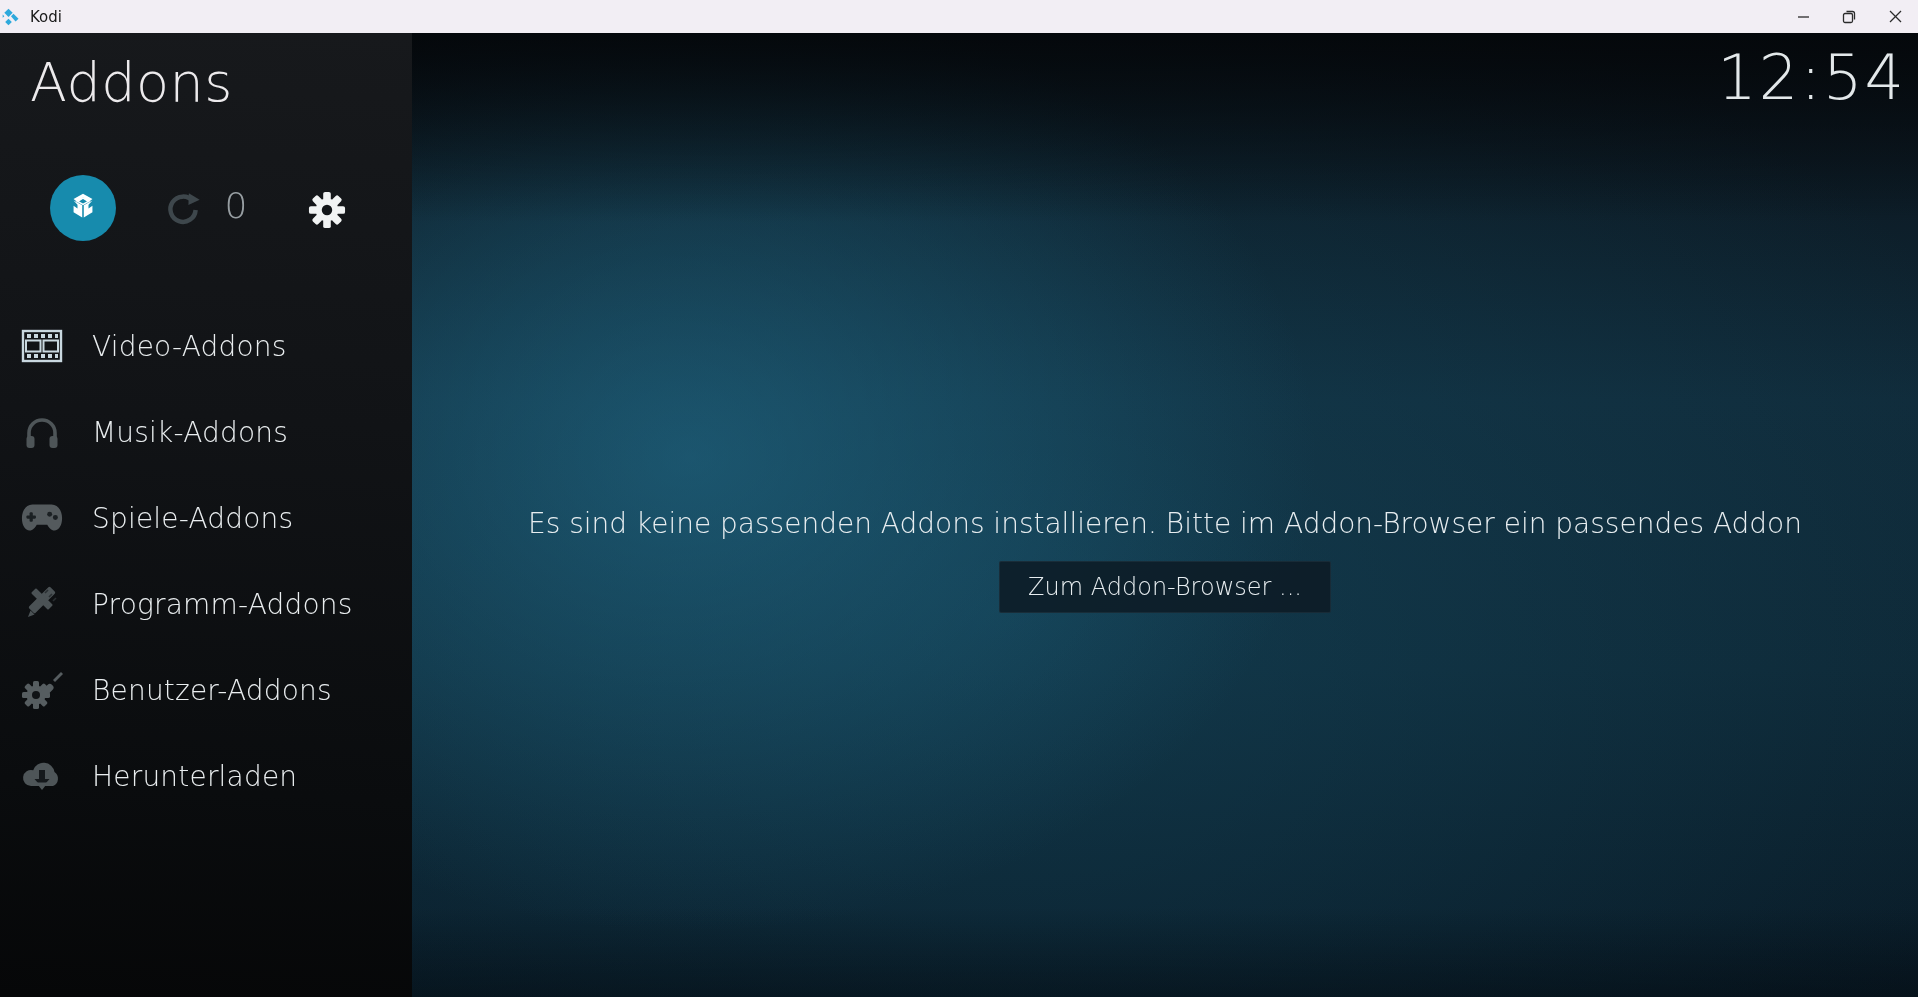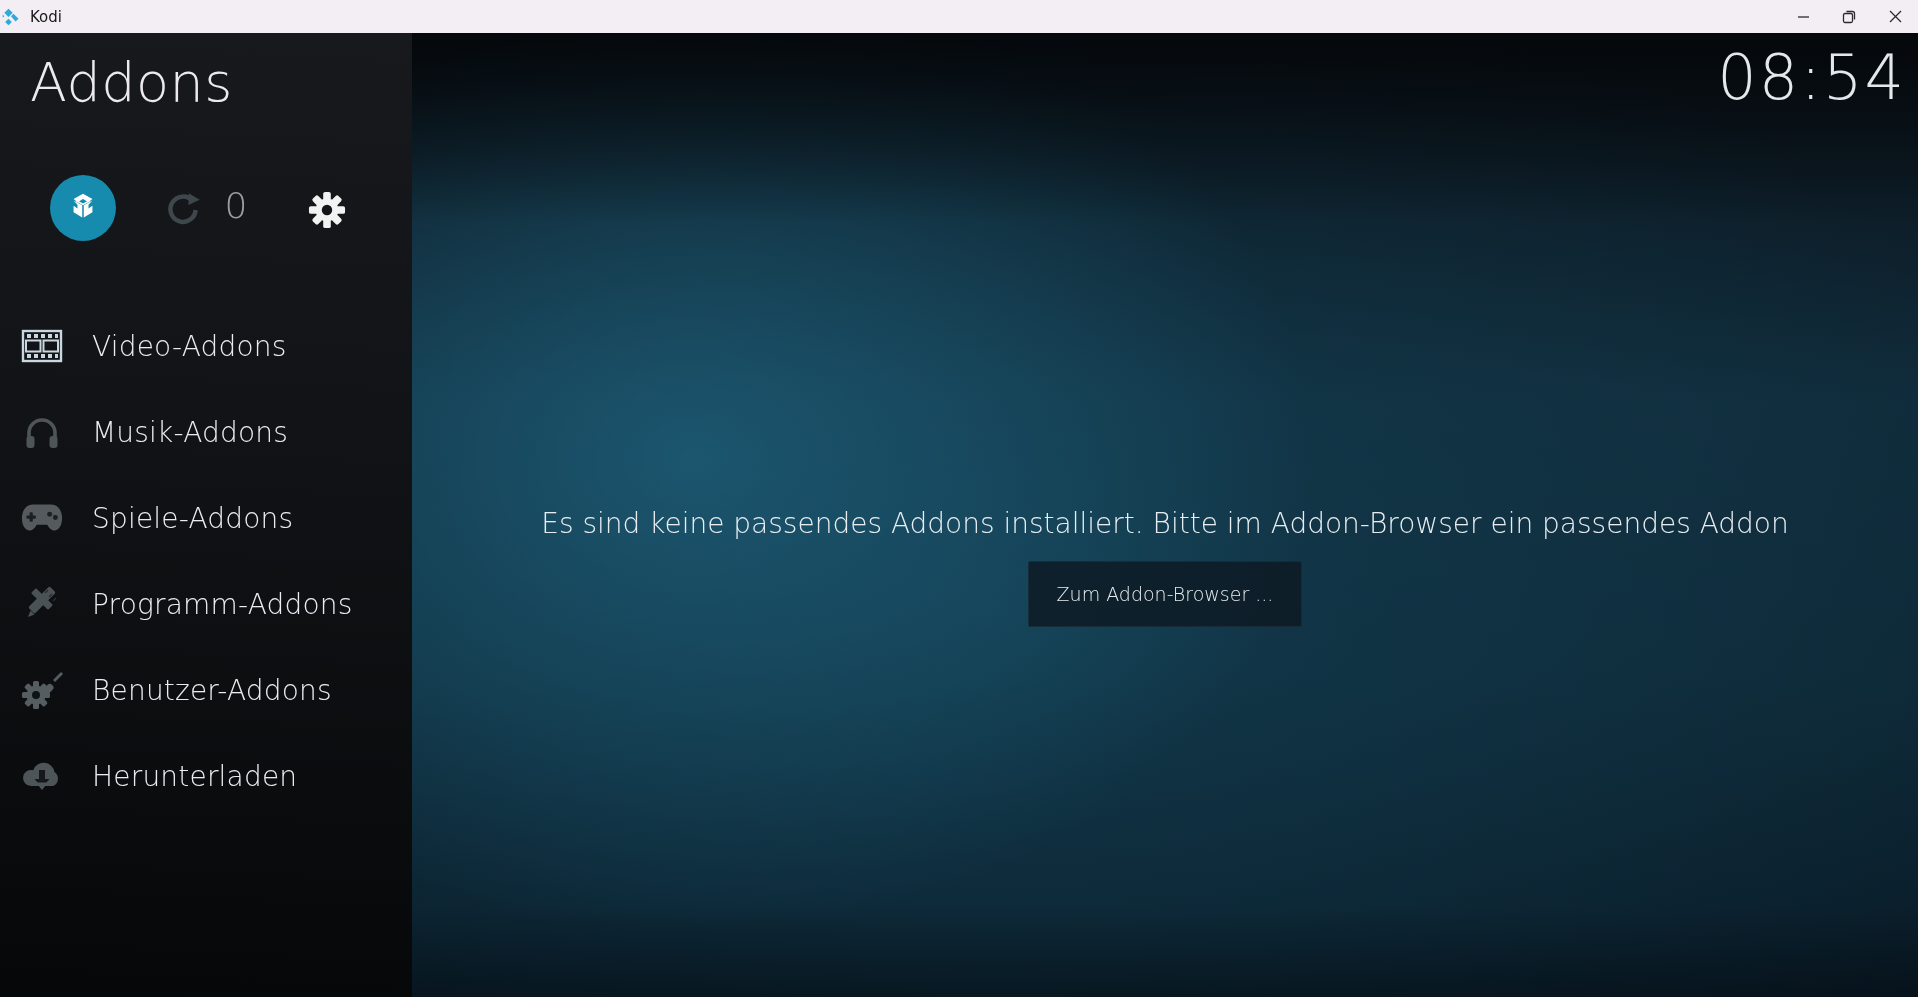--- a/index.html
+++ b/index.html
@@ -77,21 +77,21 @@
   }
   .center-box{
     position:absolute; left:412px; right:0; top:469px; text-align:center; z-index:2;
   }
   .empty-line{
     font-size:28px; font-weight:300; color:#e7edf0; line-height:43px; white-space:nowrap;
   }
   .go-btn{
     display:inline-block; margin-top:16px;
     background:rgba(13,27,37,.88); border:1px solid rgba(60,85,100,.25); border-radius:2px;
-    padding:21px 28px; font-size:19px; font-weight:300; color:#e7edf0; cursor:default;
+    padding:11px 28px; font-size:24px; font-weight:300; color:#e7edf0; cursor:default;
     font-family:"DejaVu Sans","Liberation Sans",sans-serif;
   }
   svg{ display:block; }
 </style>
 </head>
 <body>
 
 <div class="titlebar">
   <div class="titlebar-left">
     <svg class="kodi-logo" viewBox="0 0 24 24">
@@ -120,21 +120,21 @@
       <svg width="13" height="13" viewBox="0 0 13 13">
         <line x1="1" y1="1" x2="12" y2="12" stroke="#2b2b2b" stroke-width="1.3"></line>
         <line x1="12" y1="1" x2="1" y2="12" stroke="#2b2b2b" stroke-width="1.3"></line>
       </svg>
     </div>
   </div>
 </div>
 
 <div class="app">
 
-  <div class="clock">08:54</div>
+  <div class="clock">12:54</div>
 
   <div class="sidebar">
     <div class="sidebar-title">Addons</div>
 
     <div class="side-toolbar">
       <div class="addon-circle">
         <svg width="44" height="44" viewBox="0 0 56 56">
           <g fill="#ffffff">
             <polygon points="28,10 16,16.5 21.5,21 28,14.5"></polygon>
             <polygon points="28,10 40,16.5 34.5,21 28,14.5"></polygon>
@@ -275,17 +275,17 @@
             <polygon points="16,24.5 28,24.5 22,32" fill="#4e5558"></polygon>
           </svg>
         </span>
         <span class="menu-label">Herunterladen</span>
       </div>
 
     </div>
   </div>
 
   <div class="center-box">
-    <div class="empty-line">Es sind keine passendes Addons installiert. Bitte im Addon-Browser ein passendes Addon</div>
+    <div class="empty-line">Es sind keine passenden Addons installieren. Bitte im Addon-Browser ein passendes Addon</div>
     <div class="go-btn">Zum Addon-Browser ...</div>
   </div>
 
 </div>
 
 </body></html>

